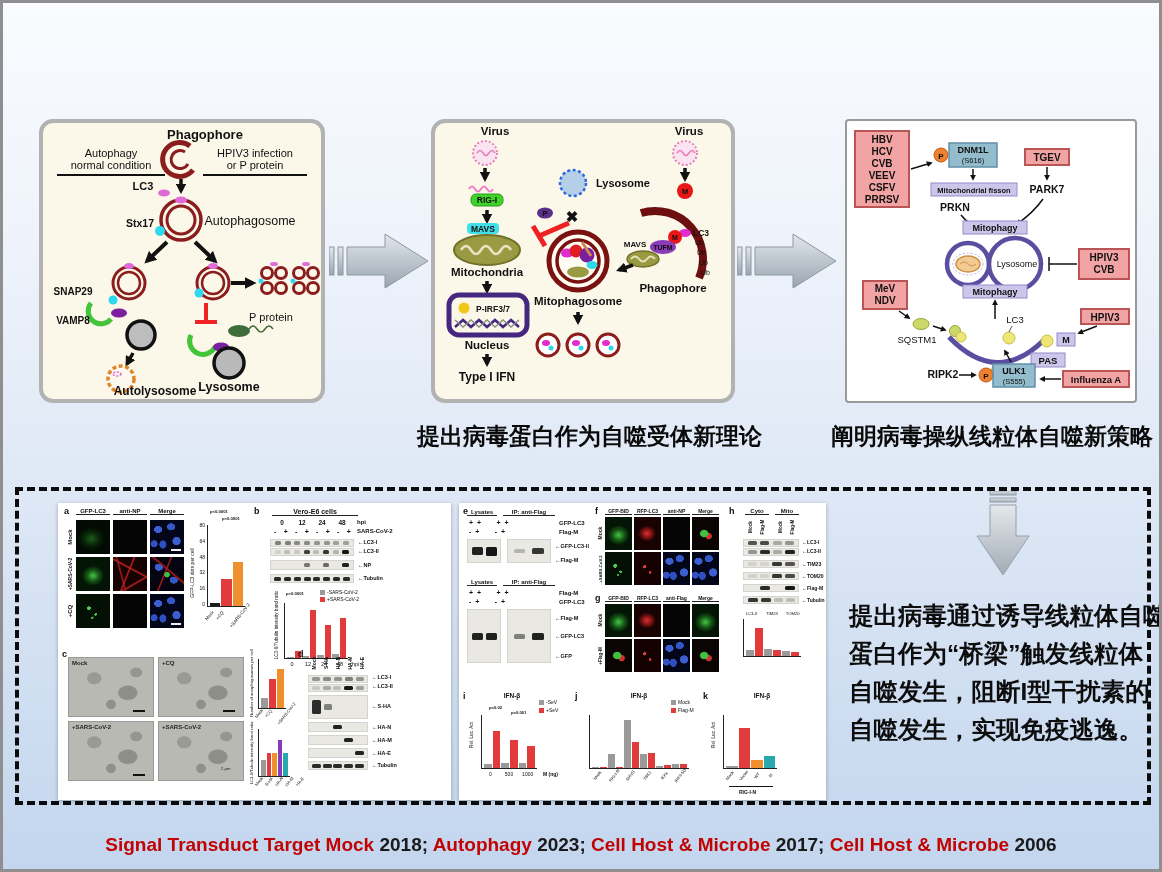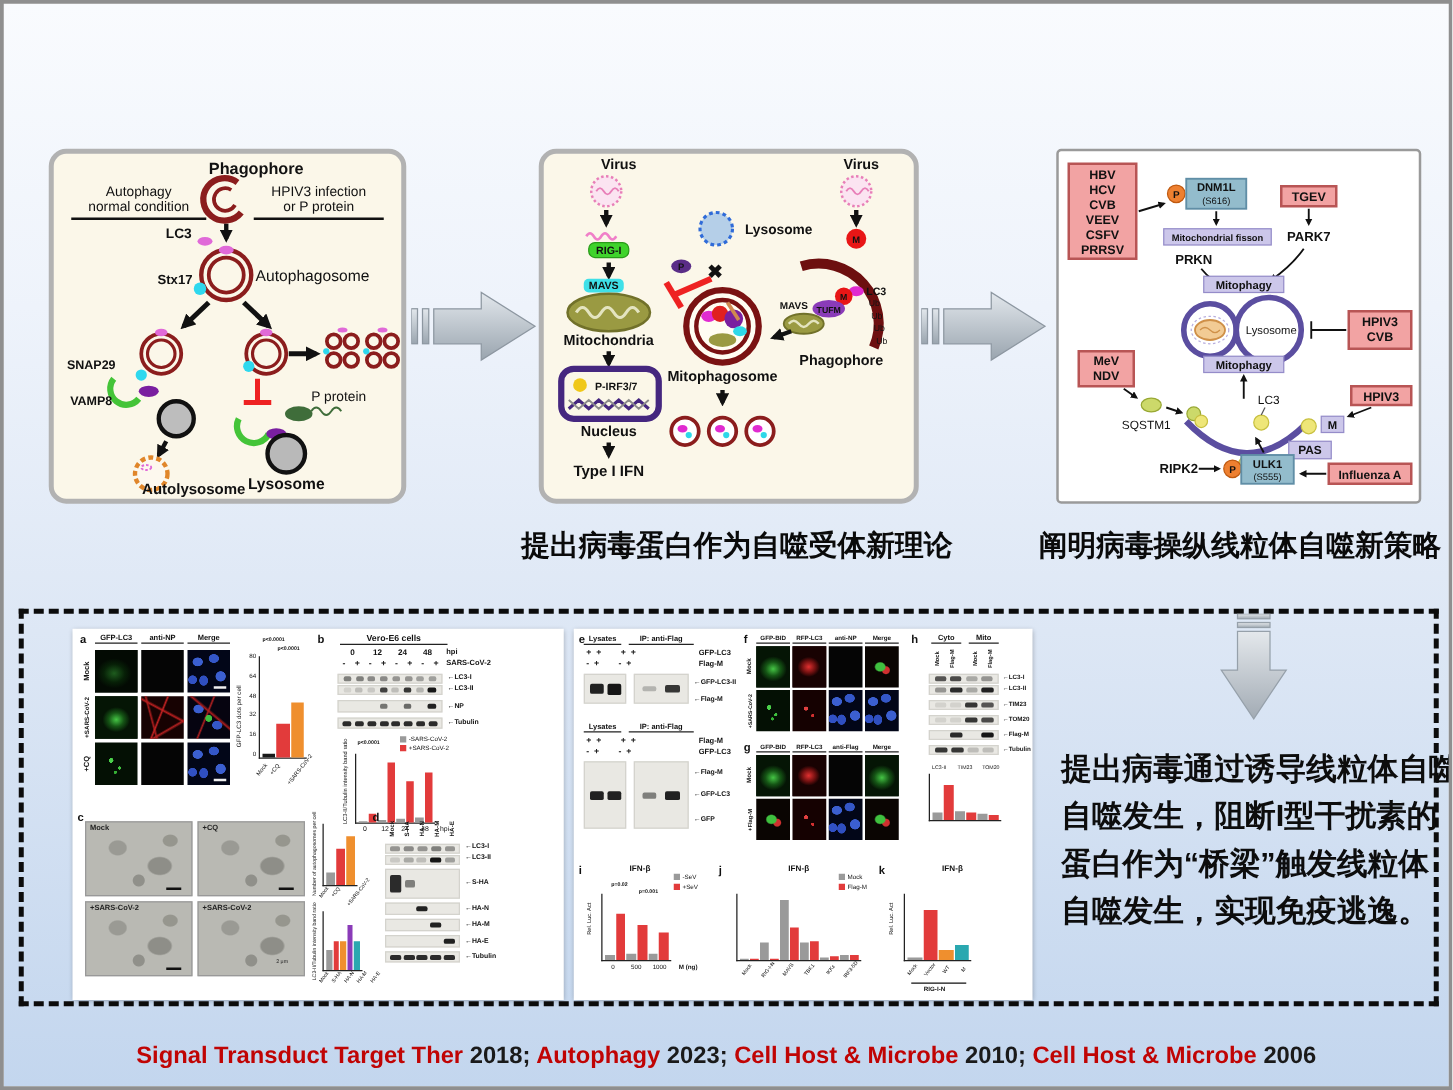--- a/index.html
+++ b/index.html
@@ -826,20 +826,20 @@
           </linearGradient>
         </defs>
       <rect x="25" y="0" width="26" height="4" fill="url(#gB)" stroke="#96a0aa"></rect>
       <rect x="25" y="7" width="26" height="4" fill="url(#gB)" stroke="#96a0aa"></rect>
       <path d="M25 14 h26 v31 h13 L38 84 L12 45 h13 z" fill="url(#gB)" stroke="#96a0aa"></path>
     </svg>
   </div>
 
   <div class="summary">
     <div>提出病毒通过诱导线粒体自噬</div>
+    <div>蛋白作为“桥梁”触发线粒体</div>
     <div>自噬发生，阻断I型干扰素的</div>
-    <div>蛋白作为“桥梁”触发线粒体</div>
     <div>自噬发生，实现免疫逃逸。</div>
   </div>
 
-  <div class="cite"><span class="red">Signal Transduct Target Ther</span><span> 2018; </span><span class="red">Autophagy</span><span> 2023; </span><span class="red">Cell Host &amp; Microbe</span><span> 2010; </span><span class="red">Cell Host &amp; Microbe</span><span> 2006</span></div>
+  <div class="cite"><span class="red">Signal Transduct Target Mock</span><span> 2018; </span><span class="red">Autophagy</span><span> 2023; </span><span class="red">Cell Host &amp; Microbe</span><span> 2017; </span><span class="red">Cell Host &amp; Microbe</span><span> 2006</span></div>
 
 </div>
 
 </body></html>

